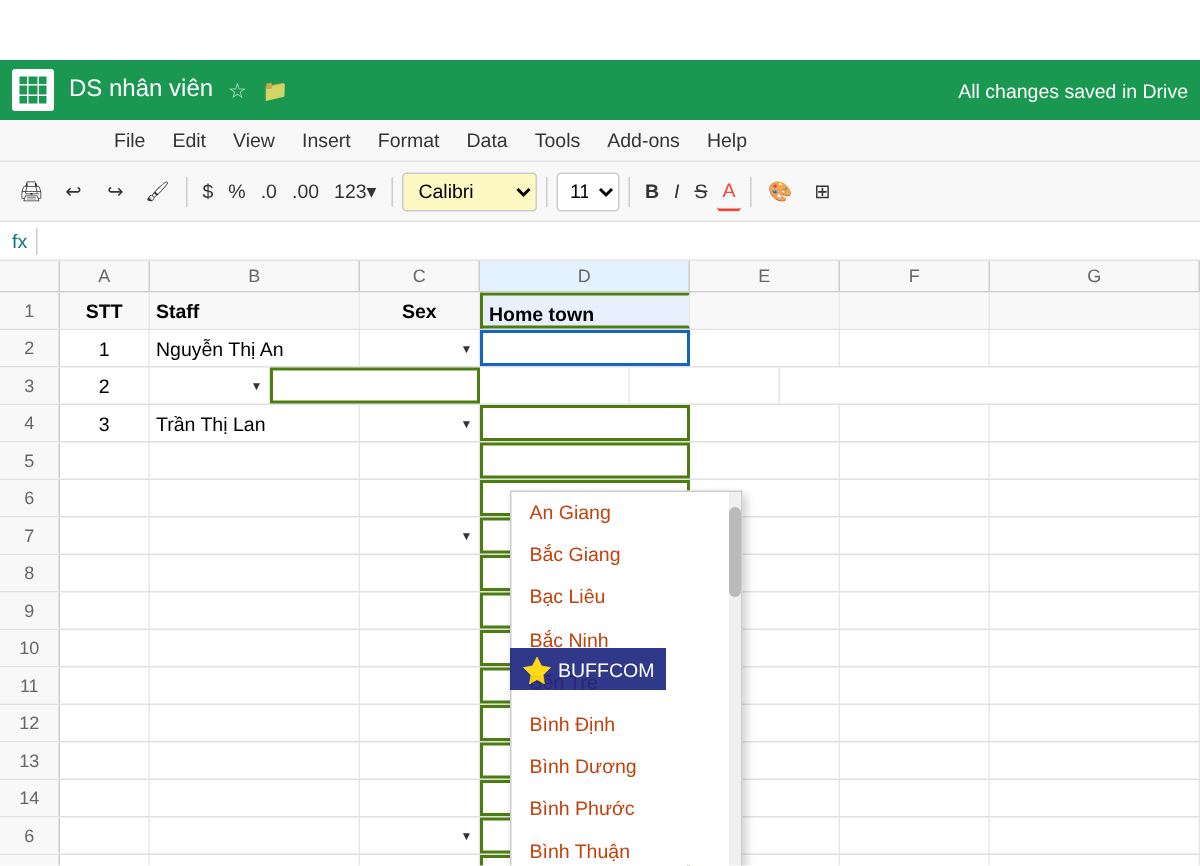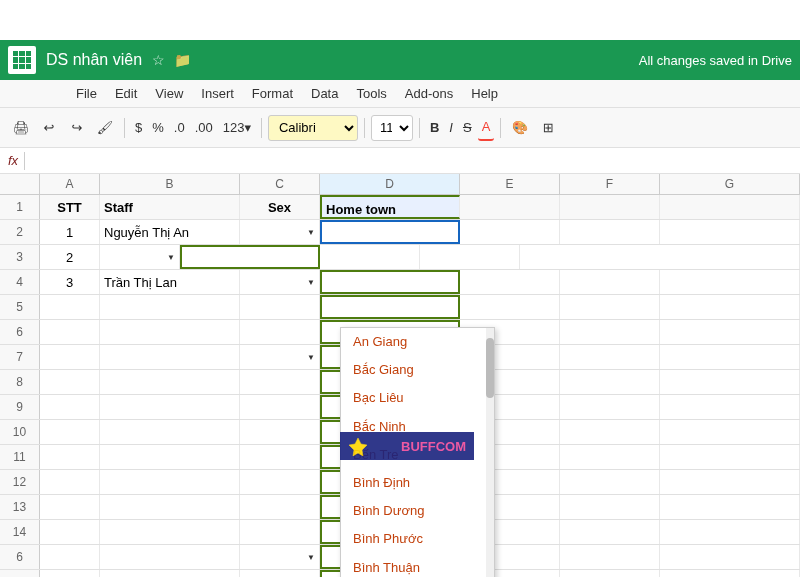--- a/index.html
+++ b/index.html
@@ -125,23 +125,22 @@
     
     .formula-bar {
       height: 26px;
       display: flex;
       align-items: center;
       border-bottom: 1px solid #e0e0e0;
       padding: 0 8px;
       gap: 6px;
     }
     .formula-fx {
-      color: #7f1d1d;
-      font-size: 13px;
-      font-style: italic;
+      color: #0f766e;
+      font-size: 13px;
     }
     .formula-divider {
       width: 1px; height: 18px;
       background: #ccc;
     }
 
     
     .sheet-area {
       display: flex;
       flex-direction: column;
@@ -579,17 +578,17 @@
       <div class="scroll-indicator">
       <div class="scroll-thumb"></div>
     </div>
   </div>
 
   <div class="watermark">
     <div class="watermark-box">
       <svg width="20" height="20" viewBox="0 0 20 20">
         <polygon points="10,2 13,8 19,9 14,14 15,20 10,17 5,20 6,14 1,9 7,8" fill="#ffd600" stroke="#ffd600" stroke-width="0.5"></polygon>
       </svg>
-      <span style="color:#ec4899; font-size:13px; font-weight:bold;margin-left:29px;">BUFFCOM</span>
+      <span style="color:#ffffff; font-size:13px; font-weight:normal;">BUFFCOM</span>
     </div>
   </div>
 
 </div>
 
 </body></html>

